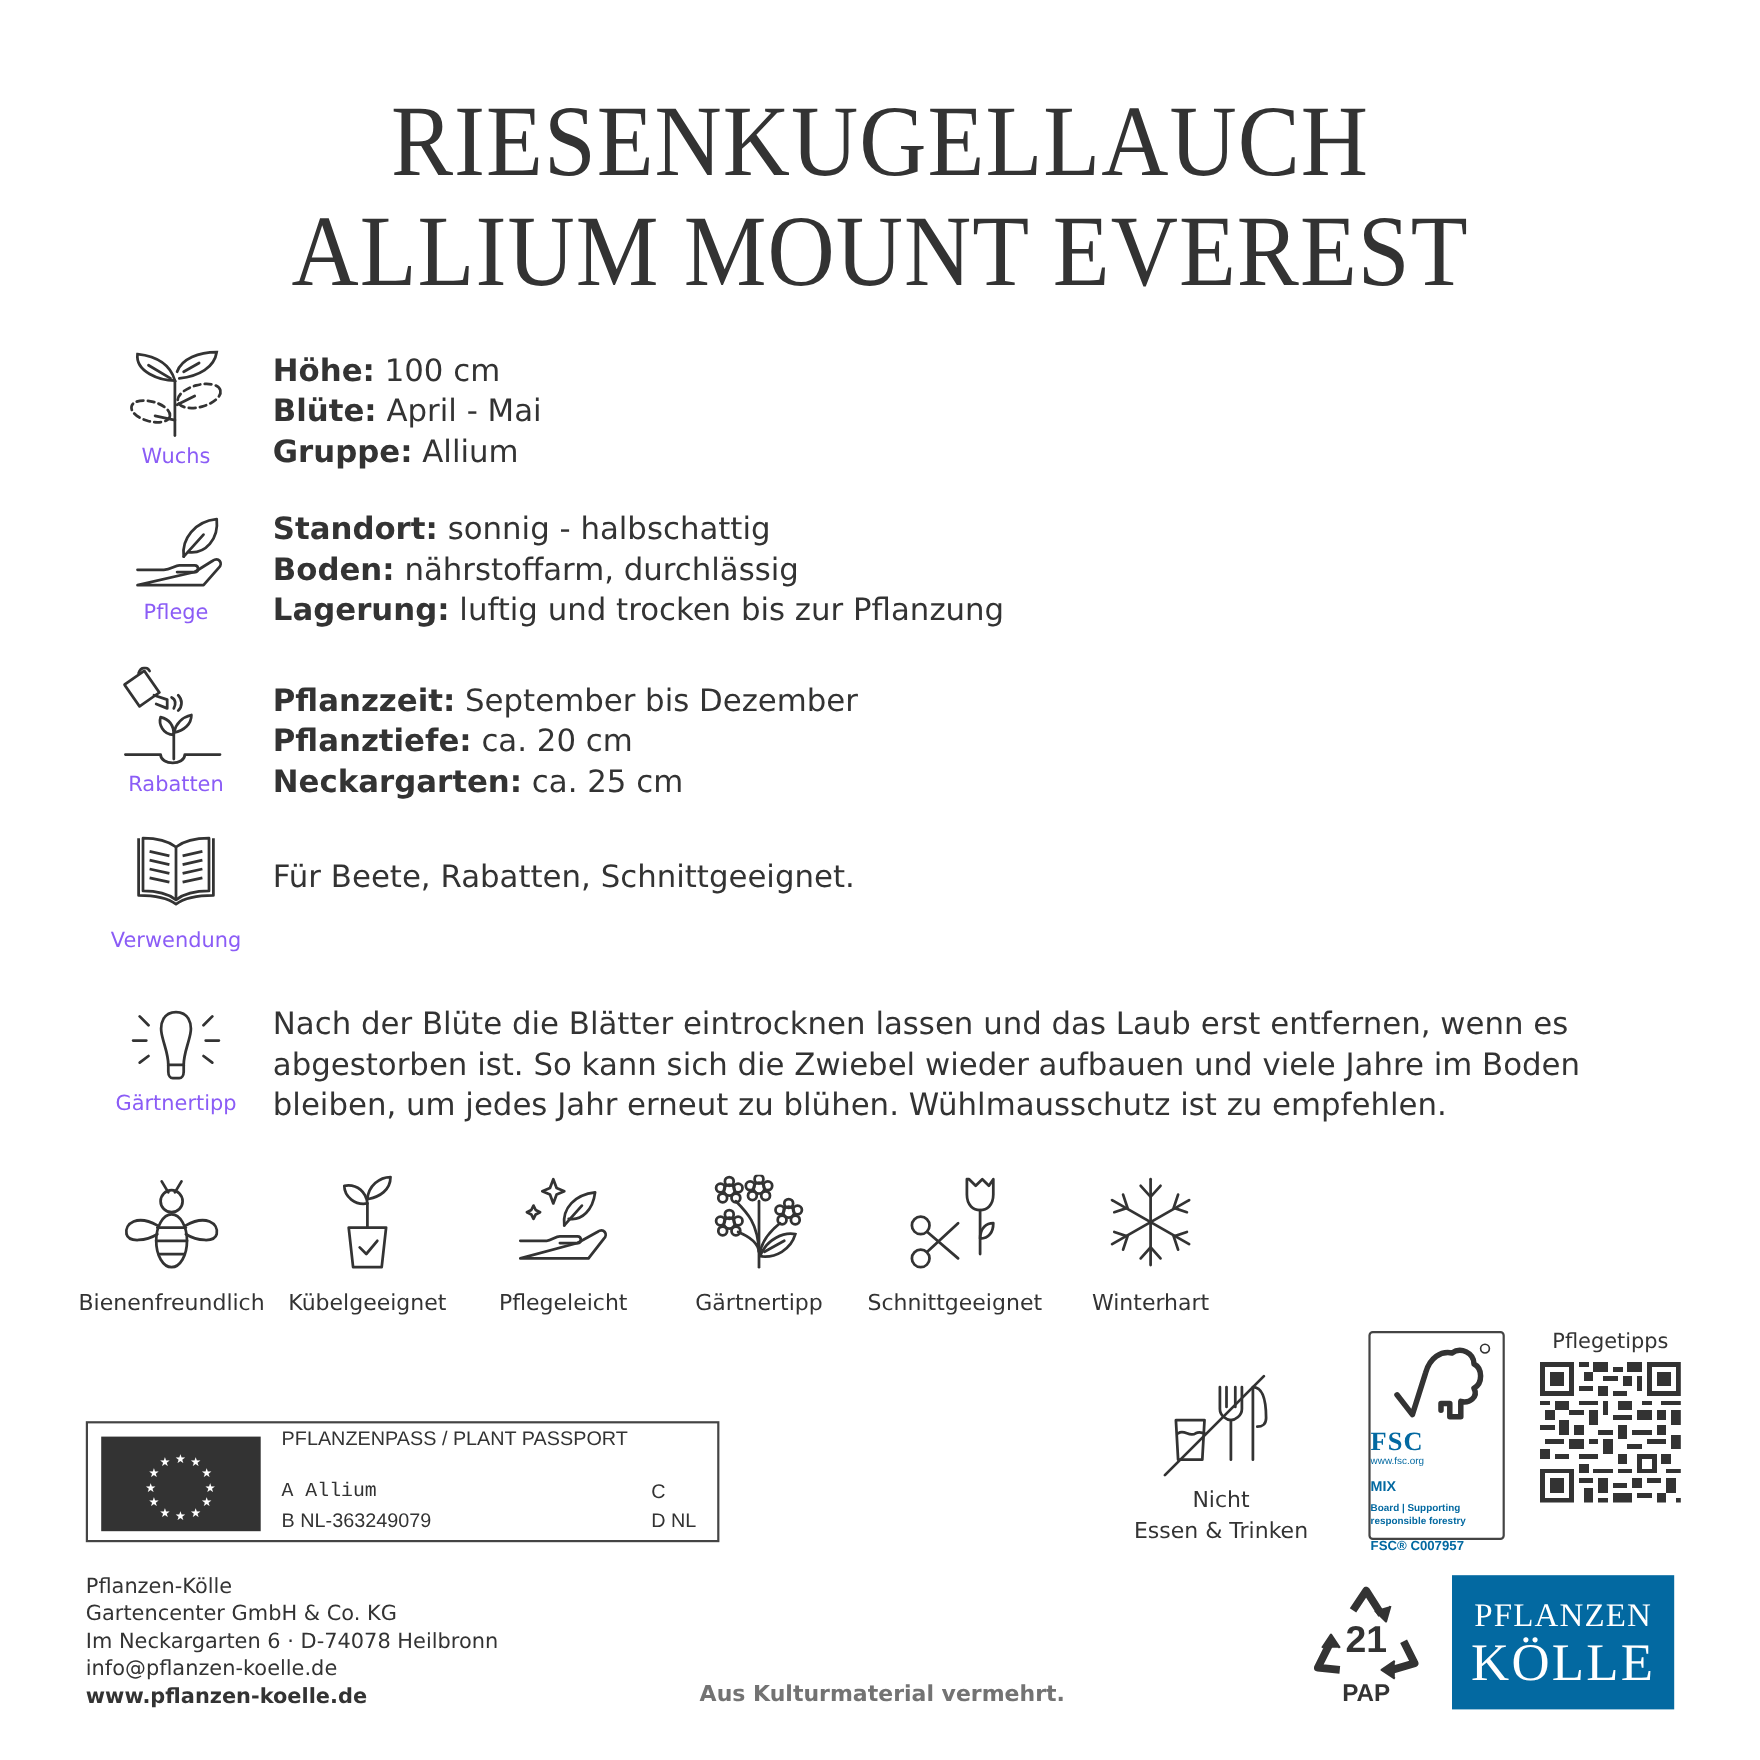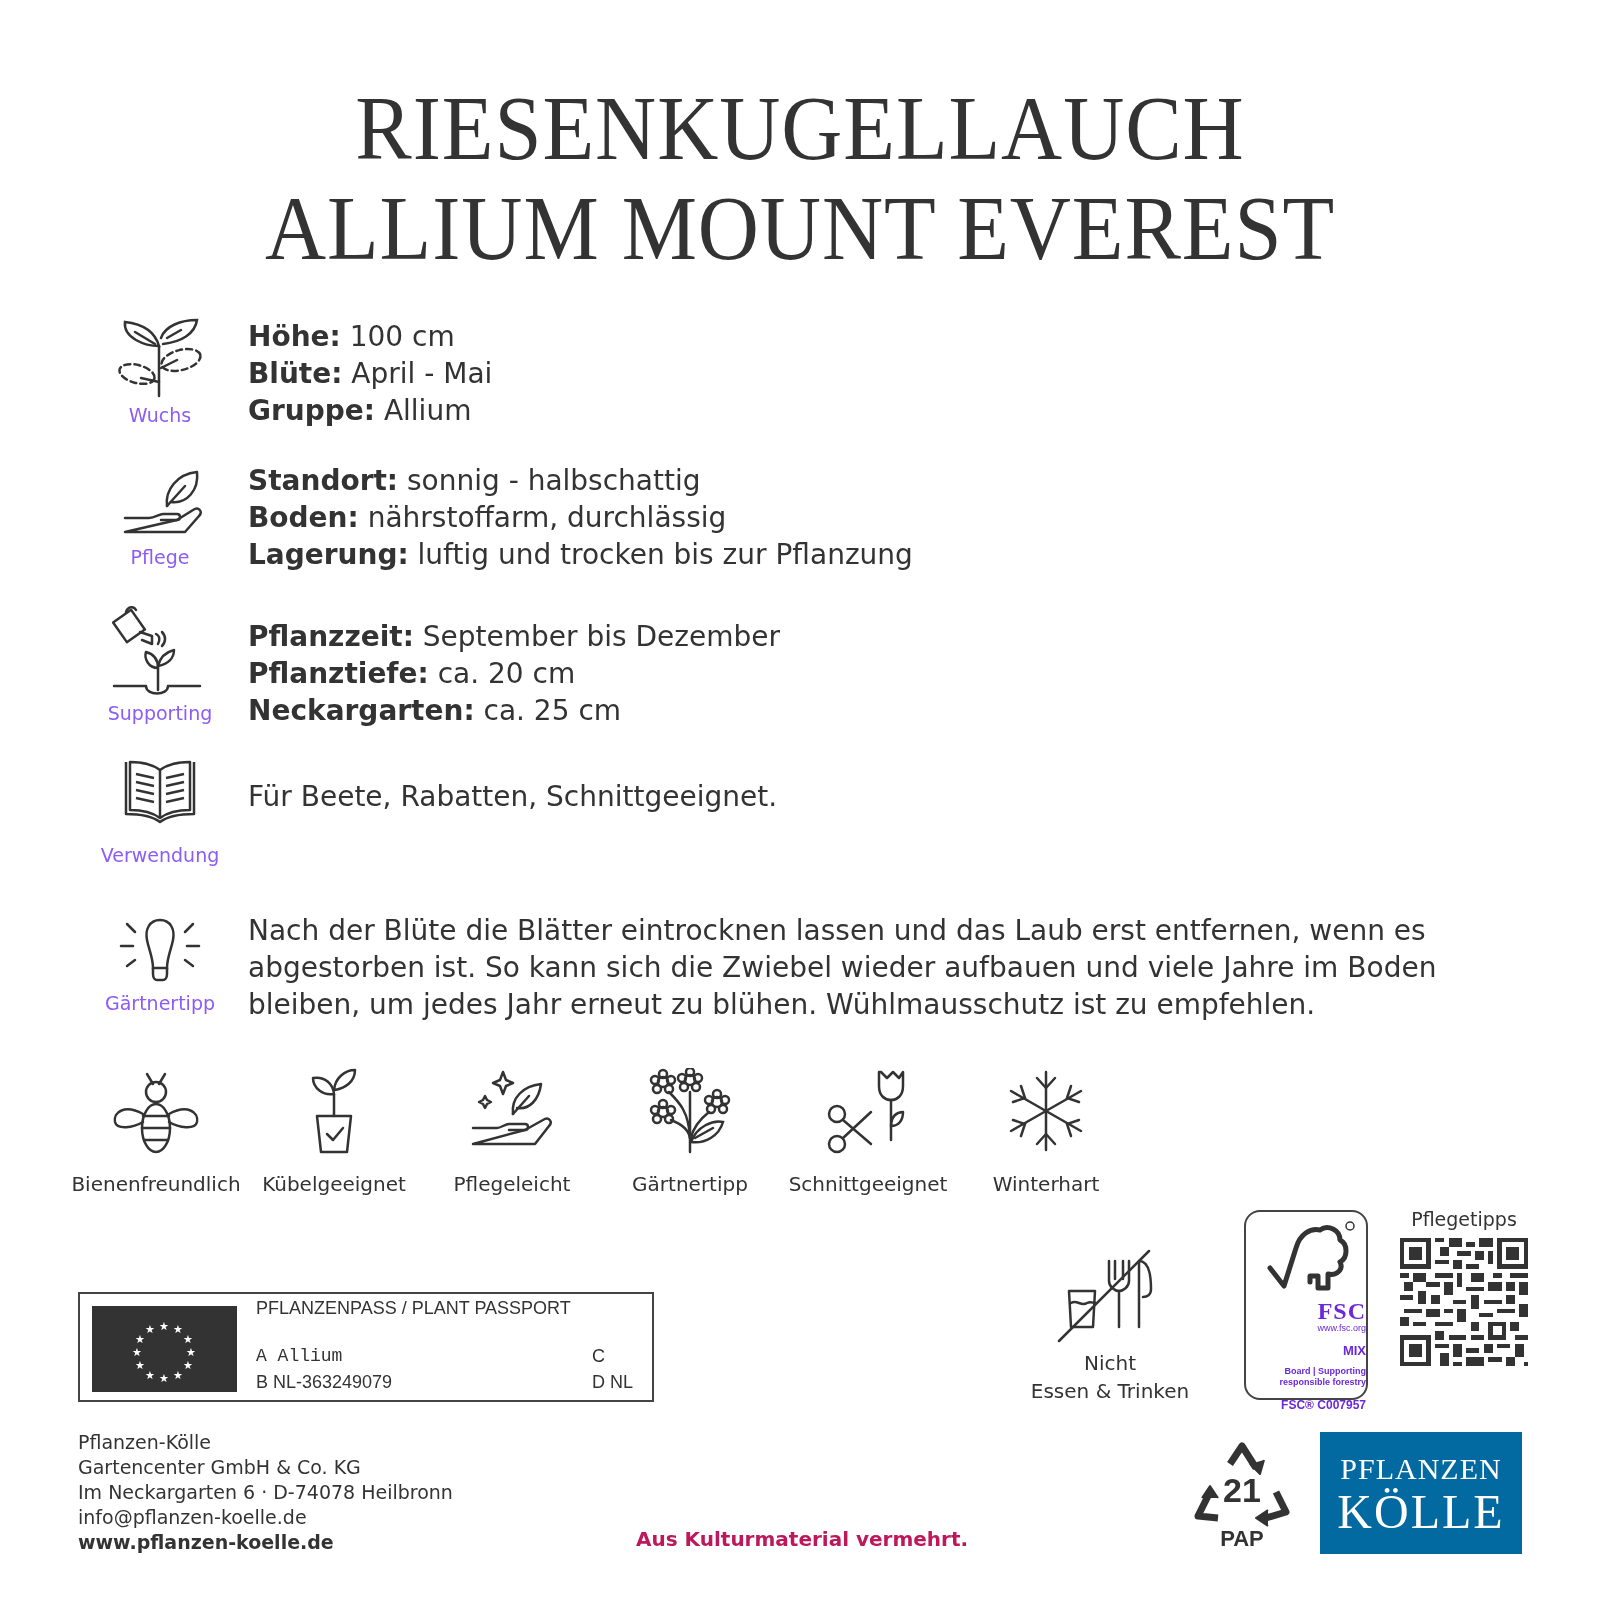--- a/index.html
+++ b/index.html
@@ -22,26 +22,26 @@
   .passport { position:absolute; left:78px; top:1292px; width:576px; height:110px; border:2px solid #444; box-sizing:border-box; }
   .eu-flag { position:absolute; left:12px; top:12px; width:145px; height:86px; background:#333; }
   .pp-title { position:absolute; left:176px; top:4px; font-family:"Liberation Sans", sans-serif; font-size:18px; color:#333; }
   .pp-a { position:absolute; left:176px; top:52px; font-family:Liberation Mono, monospace; font-size:18px; }
   .pp-b { position:absolute; left:176px; top:78px; font-family:"Liberation Sans", sans-serif; font-size:18px; }
   .pp-c { position:absolute; left:512px; top:52px; font-family:"Liberation Sans", sans-serif; font-size:18px; }
   .pp-d { position:absolute; left:512px; top:78px; font-family:"Liberation Sans", sans-serif; font-size:18px; }
 
   .address { position:absolute; left:78px; top:1430px; font-size:19px; line-height:25px; color:#333; }
   .address .web { font-weight:bold; }
-  .culture { position:absolute; left:636px; top:1527px; font-size:20px; font-weight:bold; color:#be185d; }
+  .culture { position:absolute; left:636px; top:1527px; font-size:20px; font-weight:bold; color:#737373; }
 
   .noeat { position:absolute; left:1020px; top:1245px; width:180px; text-align:center; }
   .noeat .lbl { font-size:20px; line-height:28px; color:#333; }
 
-  .fsc { position:absolute; left:1244px; top:1210px; width:124px; height:190px; border:2px solid #444; border-radius:16px; box-sizing:border-box; text-align:right; font-family:"Liberation Sans", sans-serif; color:#6d28d9; }
+  .fsc { position:absolute; left:1244px; top:1210px; width:124px; height:190px; border:2px solid #444; border-radius:4px; box-sizing:border-box; text-align:left; font-family:"Liberation Sans", sans-serif; color:#0369a1; }
   .fsc .fsc-word { font-family:"Liberation Serif", serif; font-size:24px; font-weight:bold; margin-top:-4px; letter-spacing:1px; }
   .fsc .url { font-size:9px; margin-top:-2px; }
   .fsc .mix { font-size:13px; font-weight:bold; margin-top:10px; }
   .fsc .sup { font-size:9px; font-weight:bold; line-height:11px; margin-top:8px; }
   .fsc .code { font-size:12px; font-weight:bold; margin-top:10px; }
 
   .qr-block { position:absolute; left:1398px; top:1208px; width:132px; text-align:center; }
   .qr-block .lbl { font-size:19px; color:#333; margin-bottom:8px; }
   .qr { width:128px; height:128px; margin:0 auto; }
 
@@ -103,21 +103,21 @@
       <rect x="6" y="8" width="22" height="24" transform="rotate(-35 17 20)"></rect>
       <path d="M14 6 C16 0 22 0 24 4"></path>
       <path d="M28 26 L40 30 L40 38 L30 34"></path>
       <path d="M44 28 C48 30 48 34 46 38"></path>
       <path d="M50 26 C54 30 54 36 50 40"></path>
       <path d="M2 80 H34 C34 90 56 90 56 80 H88"></path>
       <path d="M46 84 V62"></path>
       <path d="M46 62 C36 62 32 52 34 46 C42 48 46 54 46 62 Z"></path>
       <path d="M46 60 C48 52 54 46 62 44 C62 52 56 58 46 60 Z"></path>
     </svg>
-    <div class="icon-label">Supporting</div>
+    <div class="icon-label">Rabatten</div>
   </div>
   <div class="text-col" style="top:12px;">
     <div><b>Pflanzzeit:</b><span> September bis Dezember</span></div>
     <div><b>Pflanztiefe:</b><span> ca. 20 cm</span></div>
     <div><b>Neckargarten:</b><span> ca. 25 cm</span></div>
   </div>
 </div>
 
 <div class="row" style="top:758px;">
   <div class="icon-col" style="top:0;">

